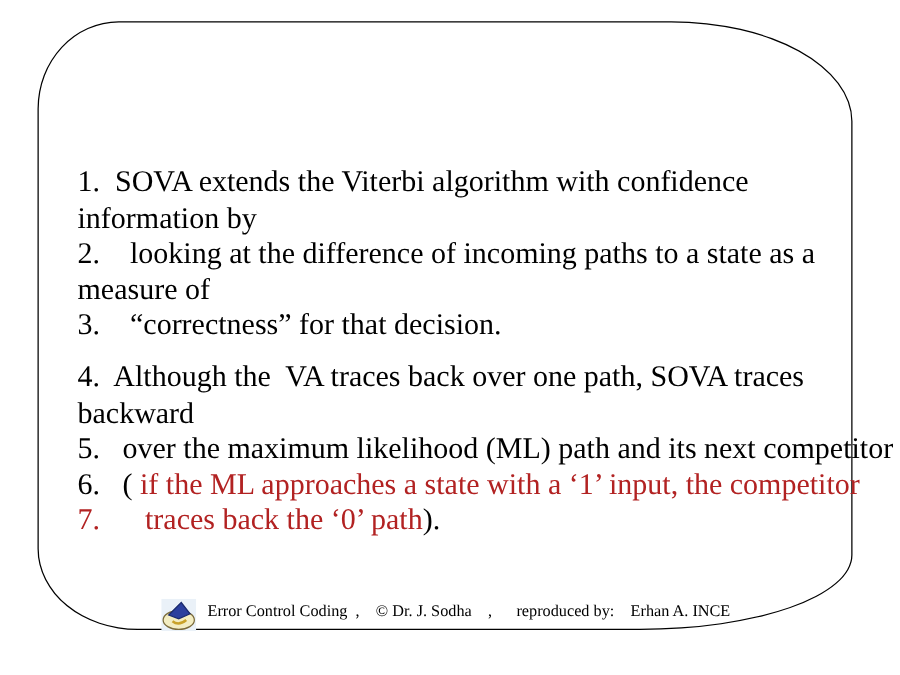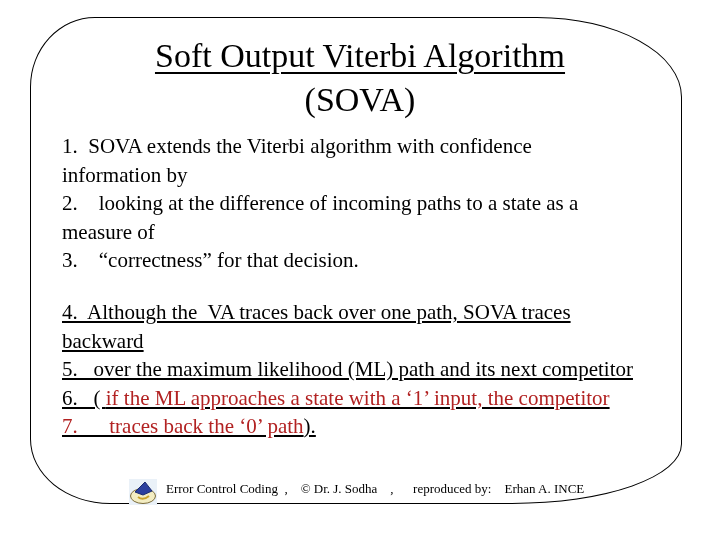--- a/index.html
+++ b/index.html
@@ -45,29 +45,29 @@
     text-decoration-thickness: 2px;
     text-underline-offset: 5px;
   }
   .title .l2 {
     display: block;
   }
   .body-block {
     position: absolute;
     left: 62px;
     width: 600px;
-    font-size: 21px;
+    font-size: 24px;
     white-space: pre;
   }
   .body-block .line {
     line-height: 28.6px;
     height: 28.6px;
   }
   #body-block-1 { top: 132px; }
-  #body-block-2 { top: 298px; text-decoration: underline; }
+  #body-block-2 { top: 288px; }
   .footer {
     position: absolute;
     left: 129px;
     top: 479px;
     display: flex;
     align-items: center;
   }
   .footer .logo {
     width: 28px;
     height: 26px;
@@ -80,24 +80,20 @@
     padding-bottom: 6px;
   }
 </style>
 </head>
 <body>
 
 <div class="slide">
 
   <div class="frame"></div>
 
-  <h1 class="title">
-    <span class="u">Soft Output Viterbi Algorithm</span>
-    <span class="l2">(SOVA)</span>
-  </h1>
 
   <div class="body-block" id="body-block-1"><div class="line"><span style="color: rgb(0, 0, 0);">1.  SOVA extends the Viterbi algorithm with confidence</span></div><div class="line"><span style="color: rgb(0, 0, 0);">information by</span></div><div class="line"><span style="color: rgb(0, 0, 0);">2.    looking at the difference of incoming paths to a state as a</span></div><div class="line"><span style="color: rgb(0, 0, 0);">measure of</span></div><div class="line"><span style="color: rgb(0, 0, 0);">3.    “correctness” for that decision.</span></div></div>
 
   <div class="body-block" id="body-block-2"><div class="line"><span style="color: rgb(0, 0, 0);">4.  Although the  VA traces back over one path, SOVA traces</span></div><div class="line"><span style="color: rgb(0, 0, 0);">backward</span></div><div class="line"><span style="color: rgb(0, 0, 0);">5.   over the maximum likelihood (ML) path and its next competitor</span></div><div class="line"><span style="color: rgb(0, 0, 0);">6.   ( </span><span style="color: rgb(178, 34, 34);">if the ML approaches a state with a ‘1’ input, the competitor</span></div><div class="line"><span style="color: rgb(178, 34, 34);">7.      traces back the ‘0’ path</span><span style="color: rgb(0, 0, 0);">).</span></div></div>
 
   <div class="footer">
     <span class="logo">
       <svg width="28" height="26" viewBox="0 0 28 26" xmlns="http://www.w3.org/2000/svg">
         <rect x="0" y="0" width="28" height="26" fill="#eaf1f8"></rect>
         <ellipse cx="14" cy="17" rx="12.5" ry="7.5" fill="#f3edc2" stroke="#7a6a3a" stroke-width="1"></ellipse>

